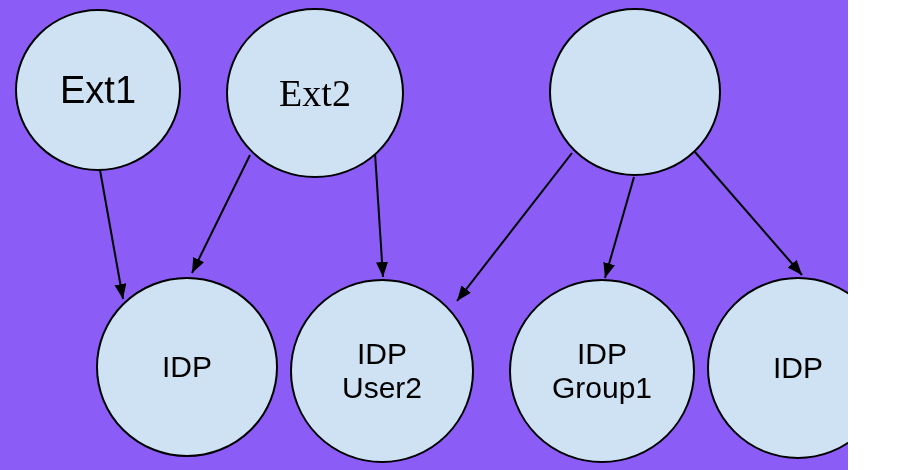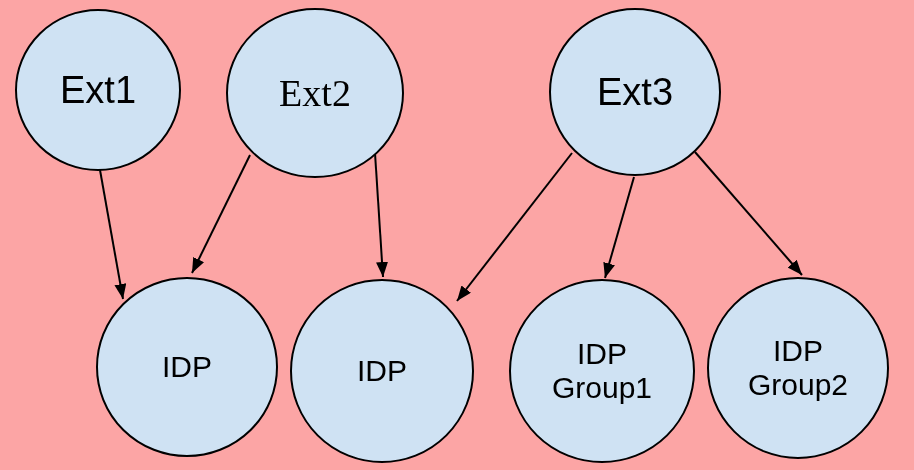--- a/index.html
+++ b/index.html
@@ -3,23 +3,23 @@
 <meta charset="utf-8">
 <style>
   html, body {
     margin: 0;
     padding: 0;
     background: #ffffff;
     font-family: "Liberation Sans", sans-serif;
   }
   .canvas {
     position: relative;
-    width: 914px;
+    width: 848px;
     height: 470px;
-    background: #fca5a5;
+    background: #8b5cf6;
     overflow: hidden;
   }
   .canvas svg {
     position: absolute;
     left: 0;
     top: 0;
     display: block;
   }
   .node-ellipse {
     stroke: #000000;
@@ -76,29 +76,28 @@
       <ellipse class="node-ellipse" cx="635" cy="92" rx="85" ry="83" fill="#cfe2f3"></ellipse>
       <ellipse class="node-ellipse" cx="187" cy="367" rx="90" ry="89" fill="#cfe2f3"></ellipse>
       <ellipse class="node-ellipse" cx="382" cy="371" rx="91" ry="91" fill="#cfe2f3"></ellipse>
       <ellipse class="node-ellipse" cx="602" cy="371" rx="92" ry="91" fill="#cfe2f3"></ellipse>
       <ellipse class="node-ellipse" cx="798" cy="368" rx="90" ry="90" fill="#cfe2f3"></ellipse>
     </g>
   </svg>
 
   <div class="label label-top" style="left:98px; top:91px;">Ext1</div>
   <div class="label label-top" style="left:315px; top:94px;font-family:Liberation Serif, serif;">Ext2</div>
-  <div class="label label-top" style="left:635px; top:93px;">Ext3</div>
 
   <div class="label label-bottom" style="left:187px; top:367px;">
     <span>IDP</span><br>
   </div>
   <div class="label label-bottom" style="left:382px; top:371px;">
     <span>IDP</span><br>
+    <span>User2</span>
   </div>
   <div class="label label-bottom" style="left:602px; top:371px;">
     <span>IDP</span><br>
     <span>Group1</span>
   </div>
   <div class="label label-bottom" style="left:798px; top:368px;">
     <span>IDP</span><br>
-    <span>Group2</span>
   </div>
 </div>
 
 </body></html>

